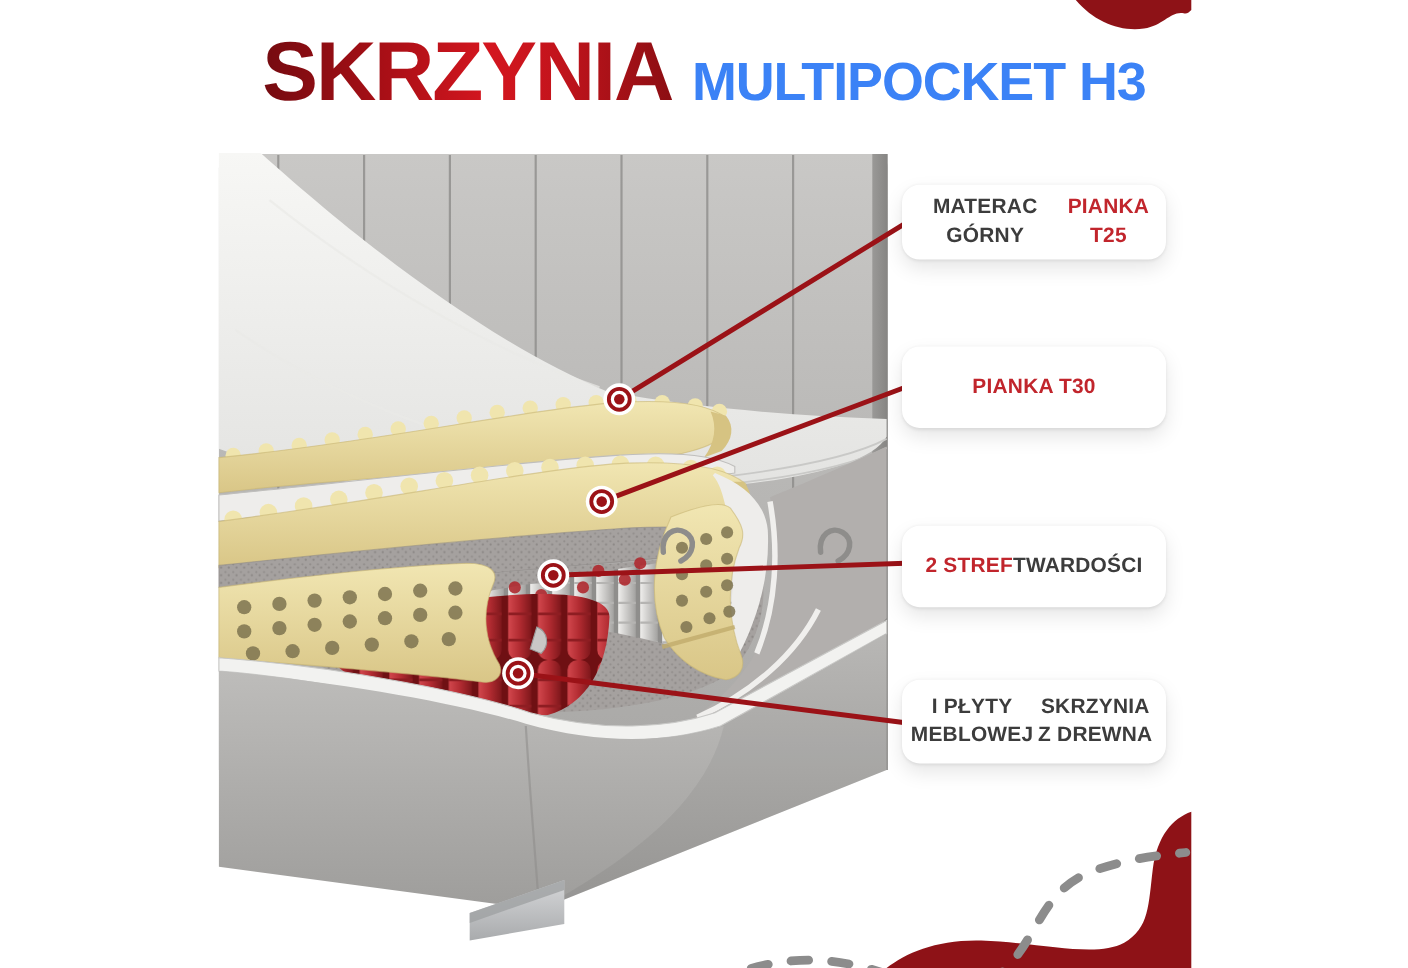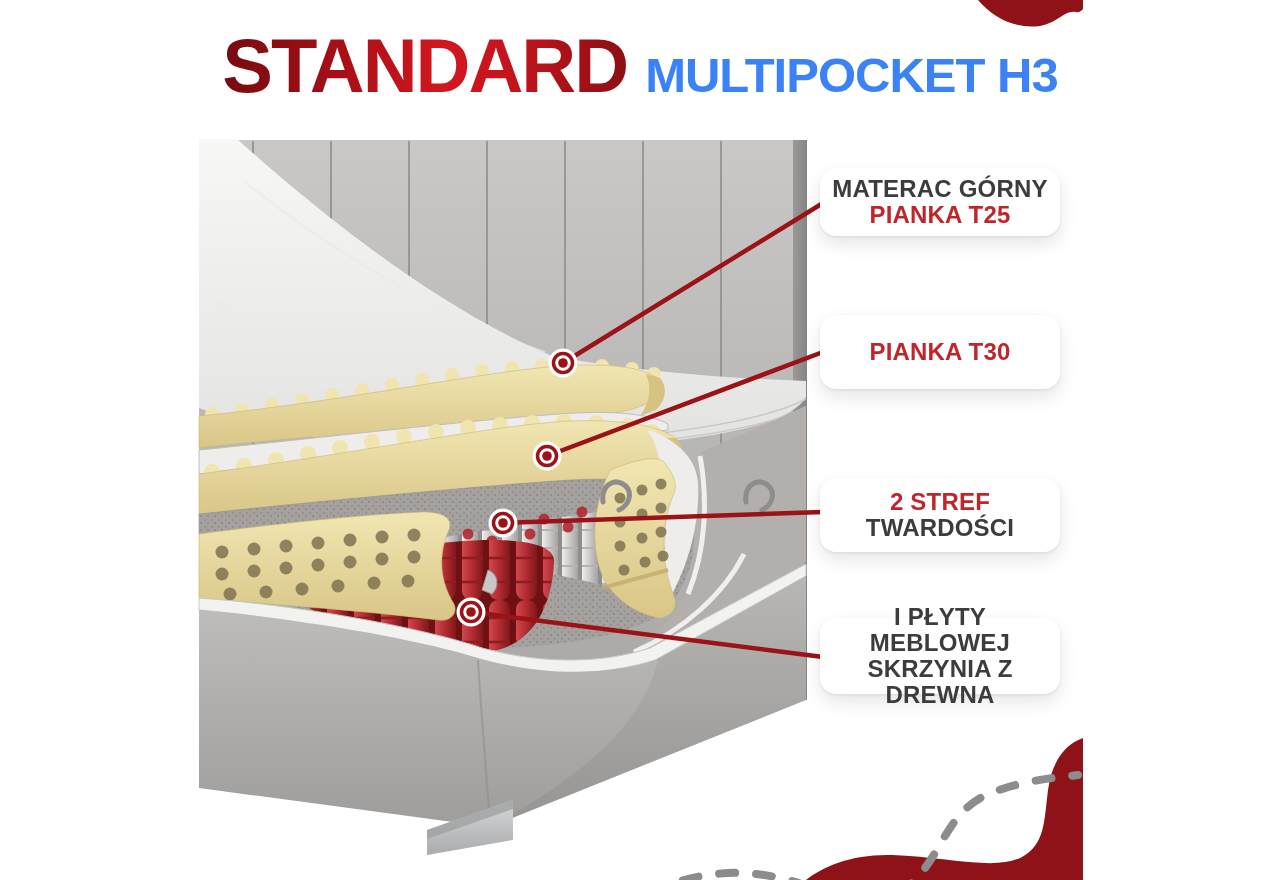--- a/index.html
+++ b/index.html
@@ -22,23 +22,23 @@
   }
   .model{
     font-size:49px;font-weight:bold;letter-spacing:-1px;
     color:#111111;margin-left:18px;
   }
   
   .callout{
     position:absolute;left:820px;width:240px;
     background:#ffffff;border-radius:16px;
     box-shadow:0 8px 18px rgba(0,0,0,.10), 0 1px 3px rgba(0,0,0,.08);
-    display:flex;flex-direction:column;justify-content:center;align-items:center;
+    display:flex;flex-direction:row;justify-content:center;align-items:center;
     text-align:center;padding:6px 8px;box-sizing:border-box;
-    font-weight:700;font-size:24px;line-height:26px;letter-spacing:.2px;
+    font-weight:700;font-size:19px;line-height:26px;letter-spacing:.2px;
     color:var(--label-dark,#3c3c3c);
   }
   .callout .hl{color:var(--label-red,#c1252c);}
   #callout-1{top:168px;height:68px;}
   #callout-2{top:315px;height:74px;}
   #callout-3{top:478px;height:74px;}
   #callout-4{top:618px;height:76px;}
   
   .accent-stroke{stroke:var(--accent-red,#9b1217);}
   .accent-fill{fill:var(--accent-red,#9b1217);}
@@ -298,21 +298,21 @@
     </g>
     <g>
       <circle cx="471" cy="612" r="14.5" fill="#ffffff"></circle>
       <circle cx="471" cy="612" r="9.5" fill="#ffffff" class="accent-stroke" stroke-width="3.5"></circle>
       <circle cx="471" cy="612" r="4.8" class="accent-fill"></circle>
     </g>
   </g>
 </svg>
 
 <div class="title-row">
-  <span class="brand" id="brand-text" style="background-image: linear-gradient(90deg, rgb(117, 11, 16) 0%, rgb(169, 15, 22) 30%, rgb(212, 22, 31) 55%, rgb(195, 20, 28) 72%, rgb(140, 14, 19) 100%);">STANDARD</span>
+  <span class="brand" id="brand-text" style="background-image: linear-gradient(90deg, rgb(117, 11, 16) 0%, rgb(169, 15, 22) 30%, rgb(212, 22, 31) 55%, rgb(195, 20, 28) 72%, rgb(140, 14, 19) 100%);">SKRZYNIA</span>
   <span class="model" style="color: #3b82f6;">MULTIPOCKET H3</span>
 </div>
 
 <div class="callout" id="callout-1">
   <span>MATERAC GÓRNY</span>
   <span class="hl">PIANKA T25</span>
 </div>
 <div class="callout" id="callout-2">
   <span class="hl">PIANKA T30</span>
 </div>

